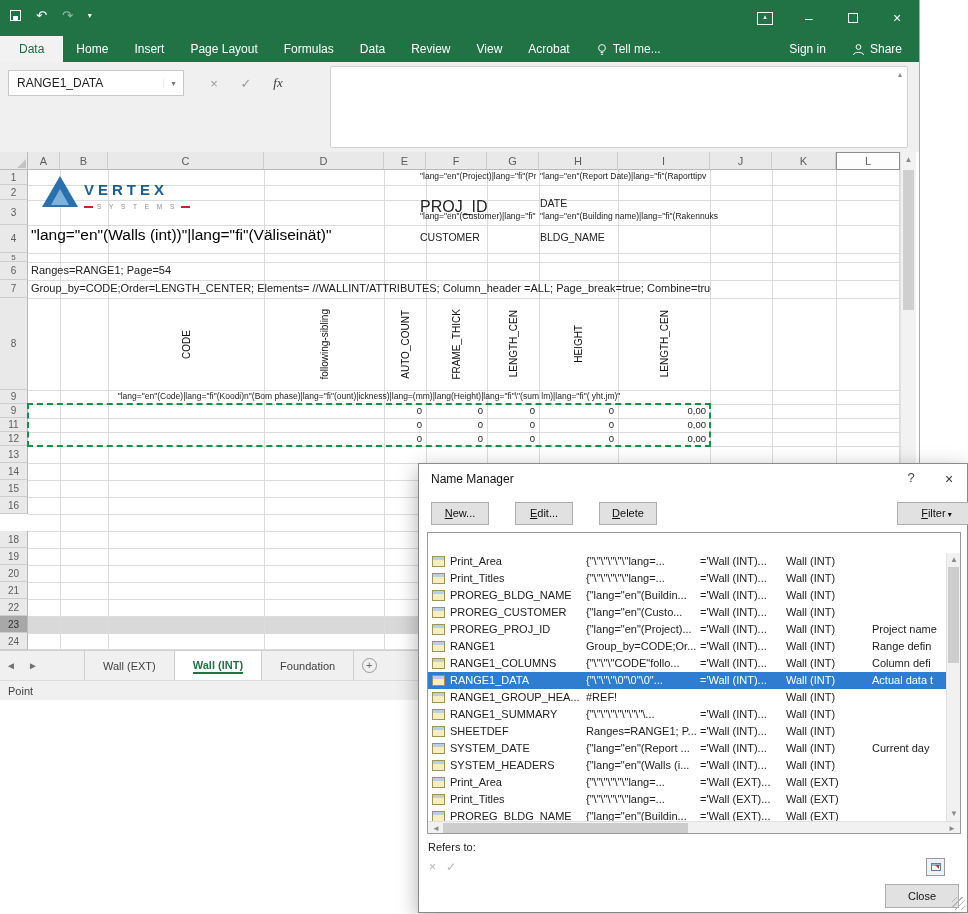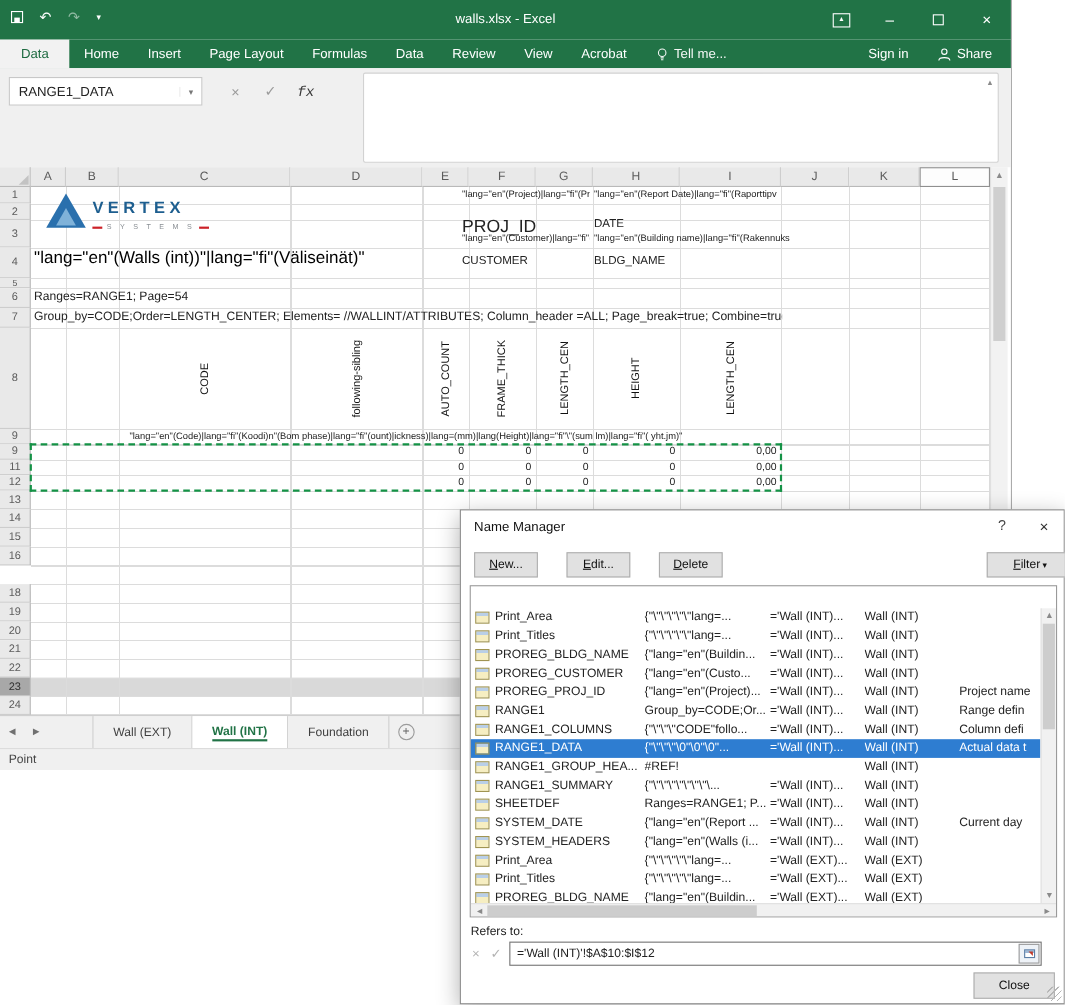--- a/index.html
+++ b/index.html
@@ -25,21 +25,21 @@
 .tellme{gap:5px;opacity:.95}
 .tabs-right{margin-left:auto;display:flex;align-items:stretch;padding-right:4px}
 .share{gap:5px}
 
 .fbar{position:absolute;left:0;top:62px;width:100%;height:90px;background:#f0f0f0}
 .namebox{position:absolute;left:8px;top:8px;width:176px;height:26px;background:#fff;border:1px solid #c8c8c8;display:flex;align-items:center}
 .nb-text{padding-left:8px;font-size:12px;flex:1}
 .nb-arrow{width:20px;text-align:center;color:#777;font-size:8px;border-left:1px solid #ececec}
 .fb-icons{position:absolute;left:198px;top:8px;height:26px;display:flex;align-items:center}
 .fb-btn{width:32px;text-align:center;color:#9b9b9b;font-size:13px}
-.fx{color:#3a3a3a;font-style:italic;font-family:Liberation Mono, monospace;font-size:13px}
+.fx{color:#3a3a3a;font-style:italic;font-family:Liberation Serif, serif;font-size:13px}
 .finput{position:absolute;left:330px;top:4px;width:578px;height:82px;background:#fff;border:1px solid #d2d2d2;border-radius:2px;padding:4px 6px;font-size:11px}
 .f-collapse{position:absolute;right:5px;top:3px;color:#8a8a8a;font-size:8px}
 
 .corner{position:absolute;left:0;top:152px;width:28px;height:18px;background:#e9e9e9;border-right:1px solid #b9b9b9;border-bottom:1px solid #b9b9b9}
 .corner::after{content:"";position:absolute;right:1px;bottom:1px;border-left:9px solid transparent;border-bottom:9px solid #c3c3c3}
 .colh{position:absolute;top:152px;height:18px;background:#e9e9e9;border-right:1px solid #cdcdcd;border-bottom:1px solid #b9b9b9;display:flex;align-items:center;justify-content:center;color:#5c5c5c;font-size:11px}
 .colh-sel{background:#fdfdfd;border:1px solid #8f8f8f}
 .rowh{position:absolute;left:0;width:28px;background:#e9e9e9;border-right:1px solid #b9b9b9;border-bottom:1px solid #cdcdcd;display:flex;align-items:center;justify-content:center;color:#5c5c5c;font-size:10px}
 .rh-sel{background:#a8a8a8;color:#303030}
 .row23fill{position:absolute;left:28px;top:616px;width:872px;height:17px;background:#d9d9d9}
@@ -108,21 +108,20 @@
 
 <div id="excel">
 
   <div class="titlebar">
     <div class="qat">
       <span class="icon-save"></span>
       <span class="glyph">↶</span>
       <span class="glyph dim">↷</span>
       <span class="glyph" style="font-size:8px">▾</span>
     </div>
-    <div class="win-title">walls.xlsx - Excel</div>
     <div class="win-btns">
       <div class="win-btn">
           <span class="rdo-box">▴</span>
         </div>
       <div class="win-btn">–</div>
       <div class="win-btn">
           <span class="maxbox"></span>
         </div>
       <div class="win-btn">×</div>
     </div>
@@ -496,20 +495,19 @@
     <div class="hsb">
       <span class="ar l">◄</span>
       <span class="hthumb"></span>
       <span class="ar r">►</span>
     </div>
   </div>
 
   <div class="ref-label">Refers to:</div>
   <span class="ref-x">×</span>
   <span class="ref-ok">✓</span>
-  <div class="ref-input"><span>='Wall (INT)'!$A$10:$I$12</span></div>
   <div class="collapse-btn">
       <span class="cd-icon"></span>
     </div>
 
   <div class="btn" style="left:466px;top:420px;width:74px;height:24px;line-height:22px"><span>Close</span></div>
   <div class="grip"></div>
 </div>
 
 </body></html>

